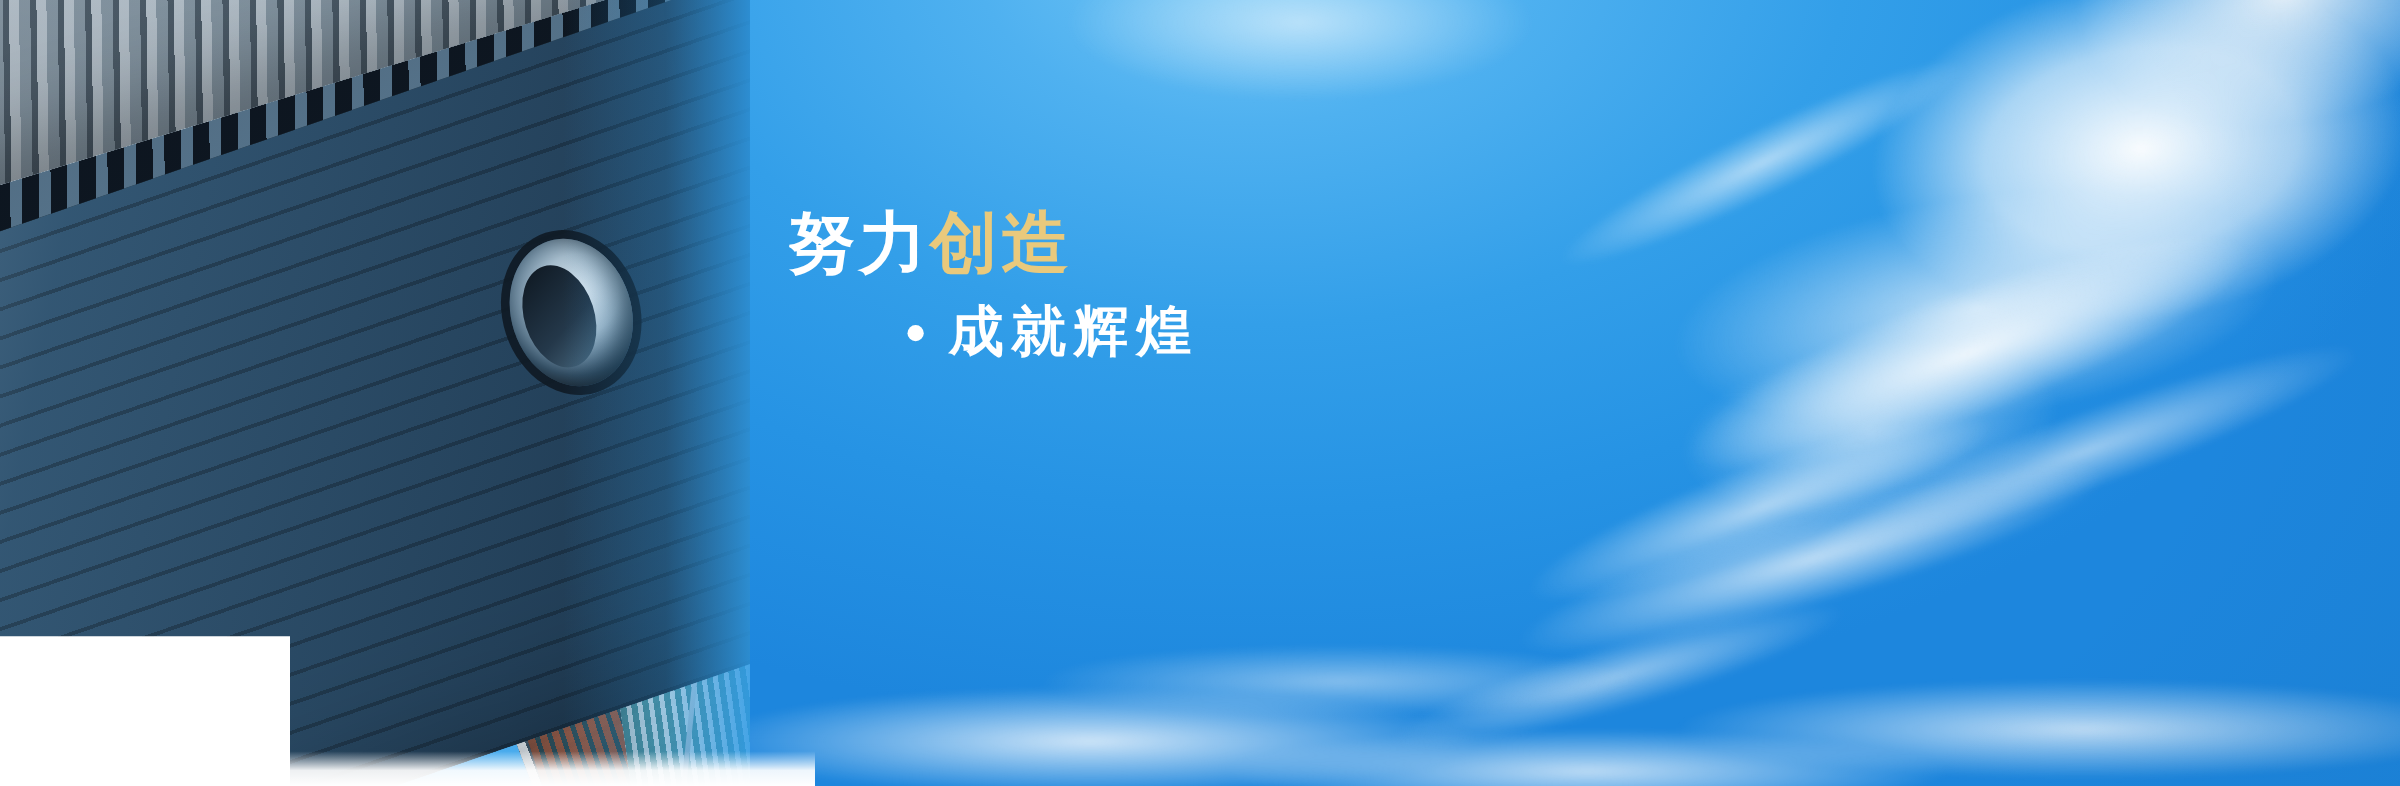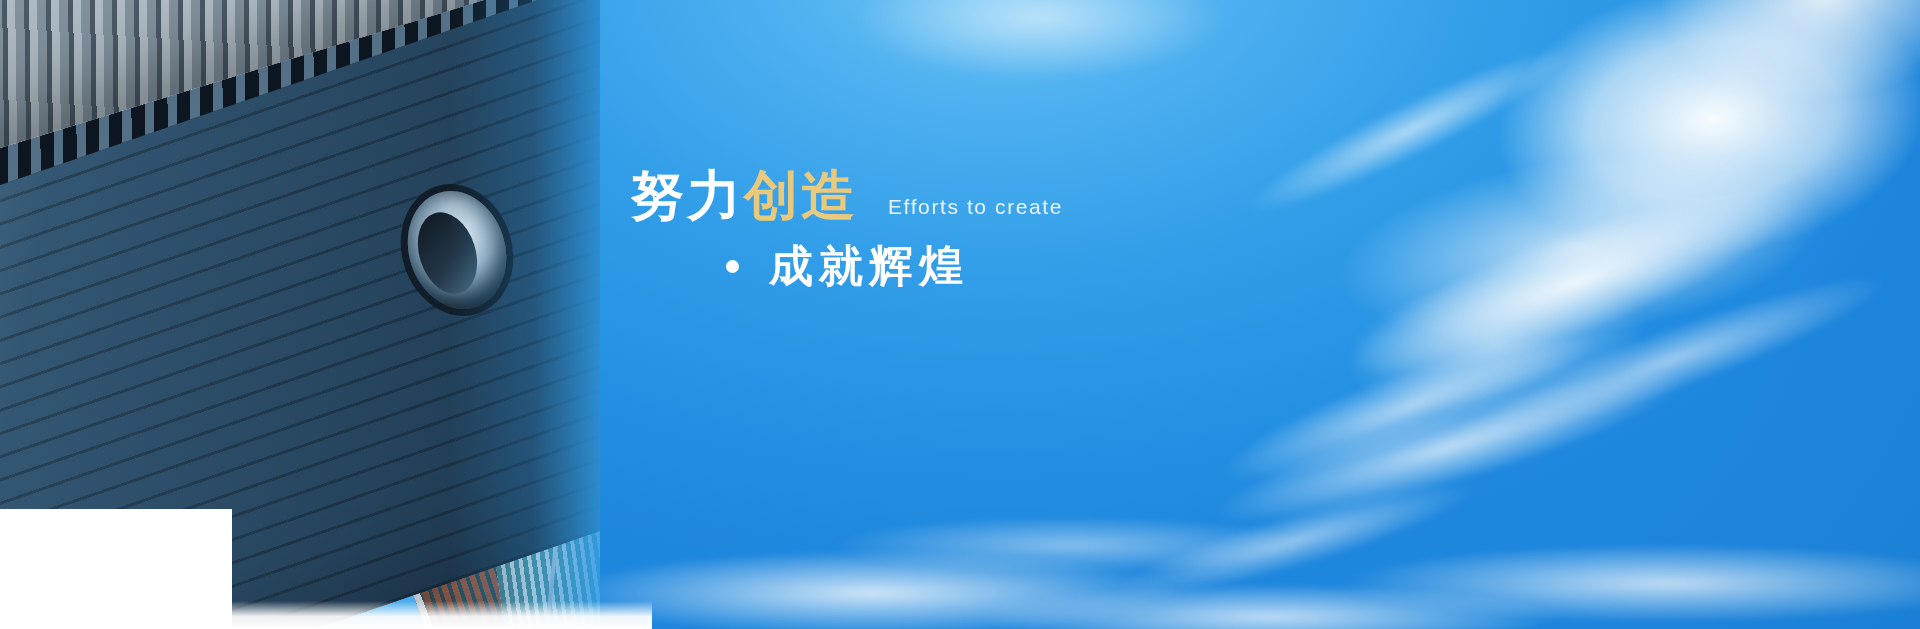--- a/index.html
+++ b/index.html
@@ -274,39 +274,39 @@
     background:linear-gradient(90deg, rgba(47,156,232,0) 0%, rgba(47,156,232,0.25) 55%, rgba(47,156,232,0.85) 100%);
     pointer-events:none;
   }
 
   
   .copy{
     position:absolute; left:630px; top:168px; width:620px;
     z-index:8;
   }
   .line1{
-    display:flex; align-items:flex-end; gap:24px;
+    display:flex; align-items:flex-end; gap:12px;
   }
   .cn-main{
     font-size:54px; font-weight:bold; letter-spacing:3px;
     line-height:1; white-space:nowrap;
   }
   .cn-white{ color:#ffffff; }
   .cn-gold{ color:#e9c97c; }
   .en-block{
     display:flex; flex-direction:column; gap:3px;
     padding-bottom:2px; margin-left:6px;
   }
   .en-line{
     font-size:21px; color:#e9f4ff; letter-spacing:1.6px;
     line-height:1.22; white-space:nowrap; font-weight:400;
   }
   .line2{
     margin-top:22px; padding-left:96px;
-    display:flex; align-items:center; gap:30px;
+    display:flex; align-items:center; gap:20px;
   }
   .bullet{
     width:13px; height:13px; border-radius:50%;
     background:#ffffff; flex:0 0 auto;
   }
   .cn-sub{
     font-size:44px; font-weight:bold; color:#ffffff;
     letter-spacing:6px; line-height:1; white-space:nowrap;
   }
 </style>
@@ -361,21 +361,20 @@
   <div class="white-strip2"></div>
 
   <div class="copy">
 
     <div class="line1">
       <div class="cn-main">
         <span class="cn-white">努力</span><span class="cn-gold">创造</span>
       </div>
 
       <div class="en-block">
-        <div class="en-line">Efforts to create</div>
       </div>
     </div>
 
     <div class="line2">
       <span class="bullet"></span>
       <span class="cn-sub">成就辉煌</span>
     </div>
 
   </div>
 </div>

